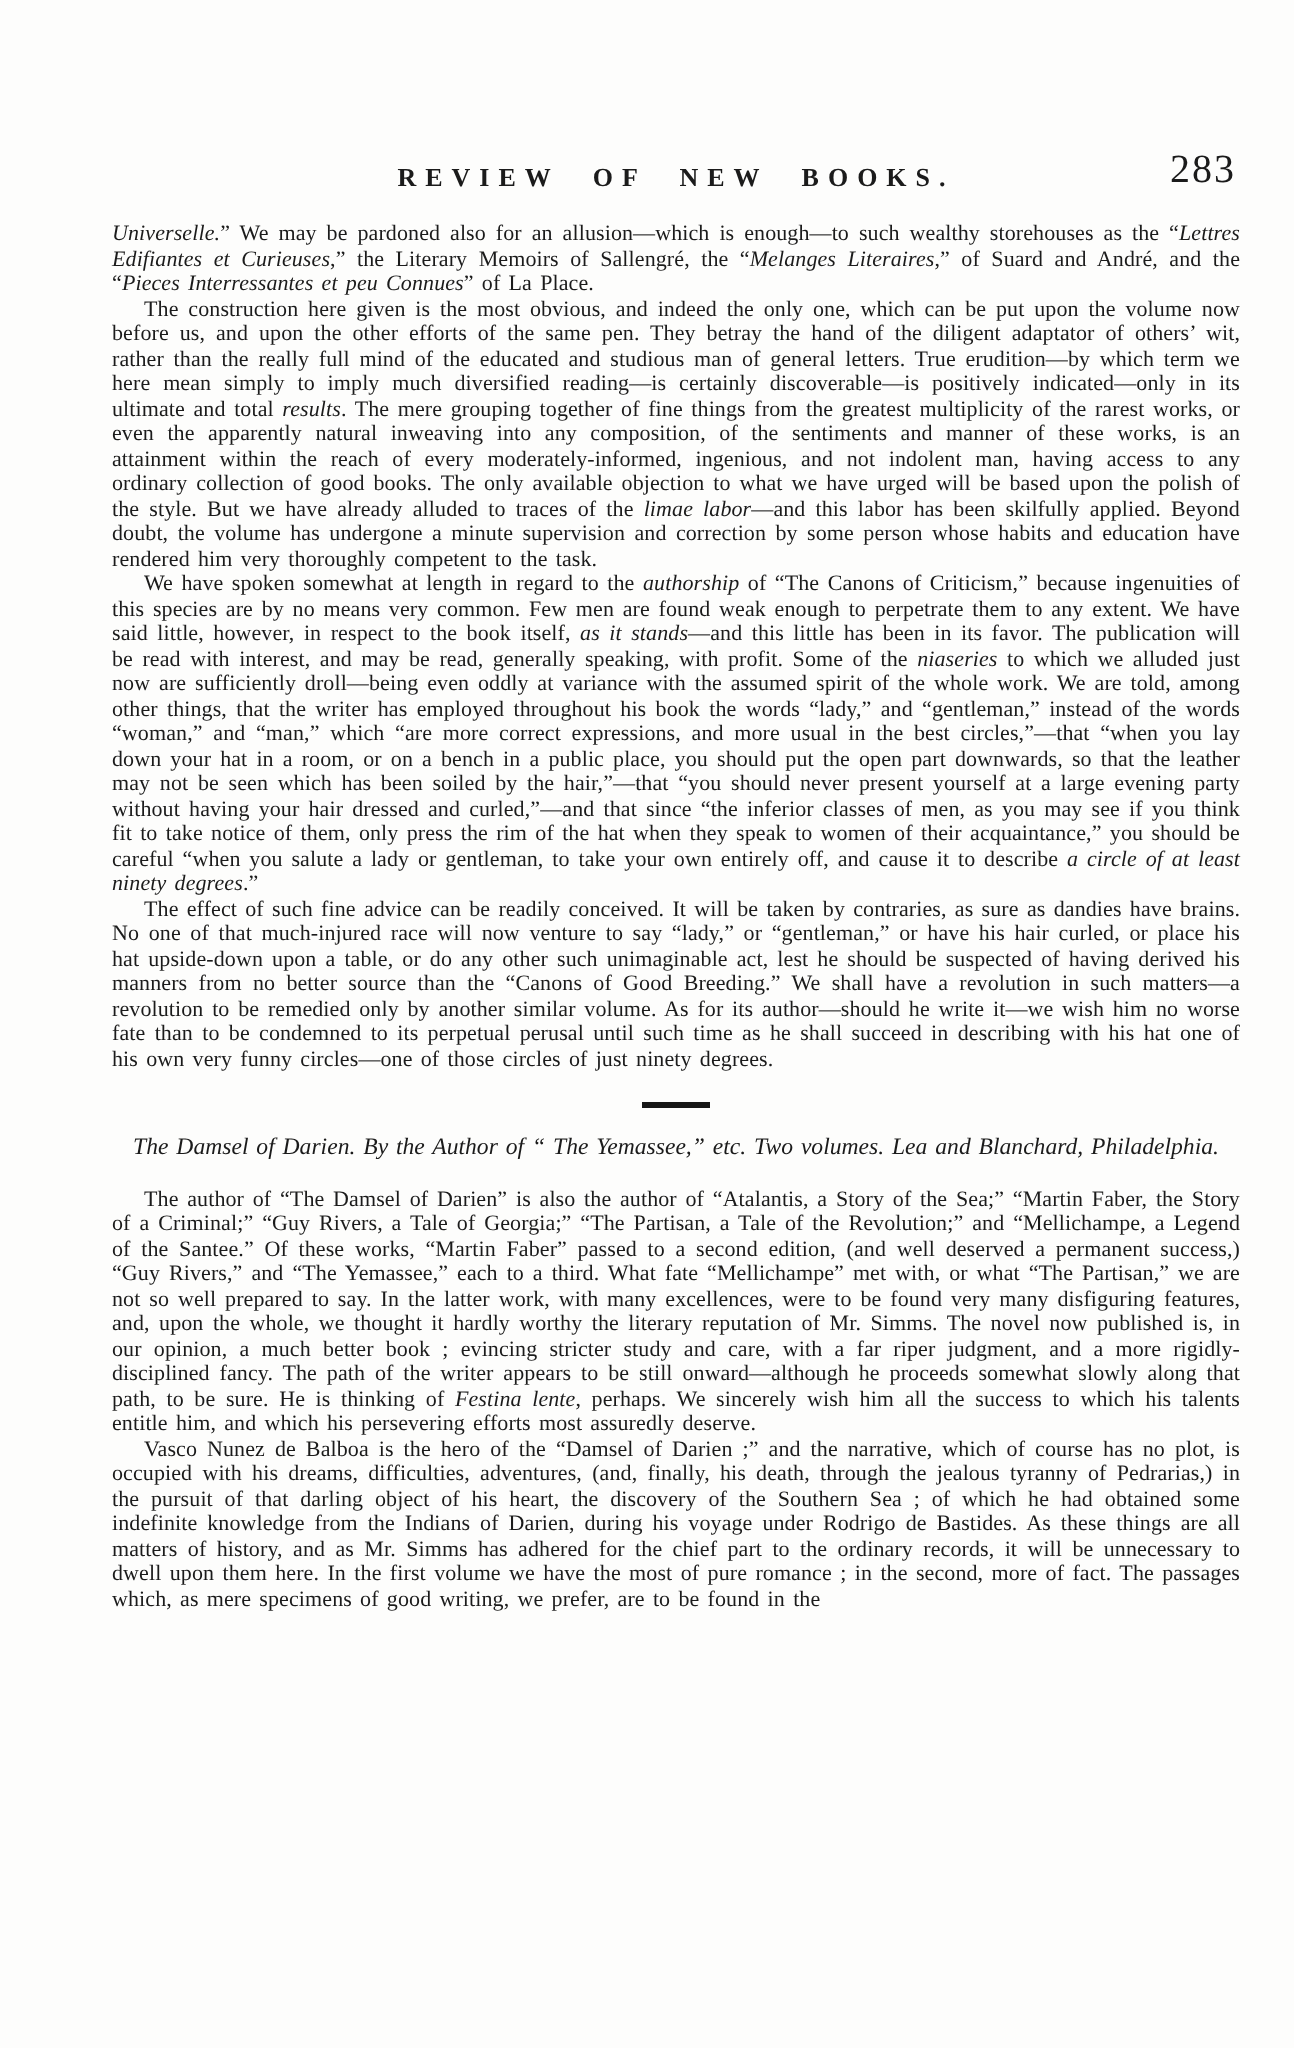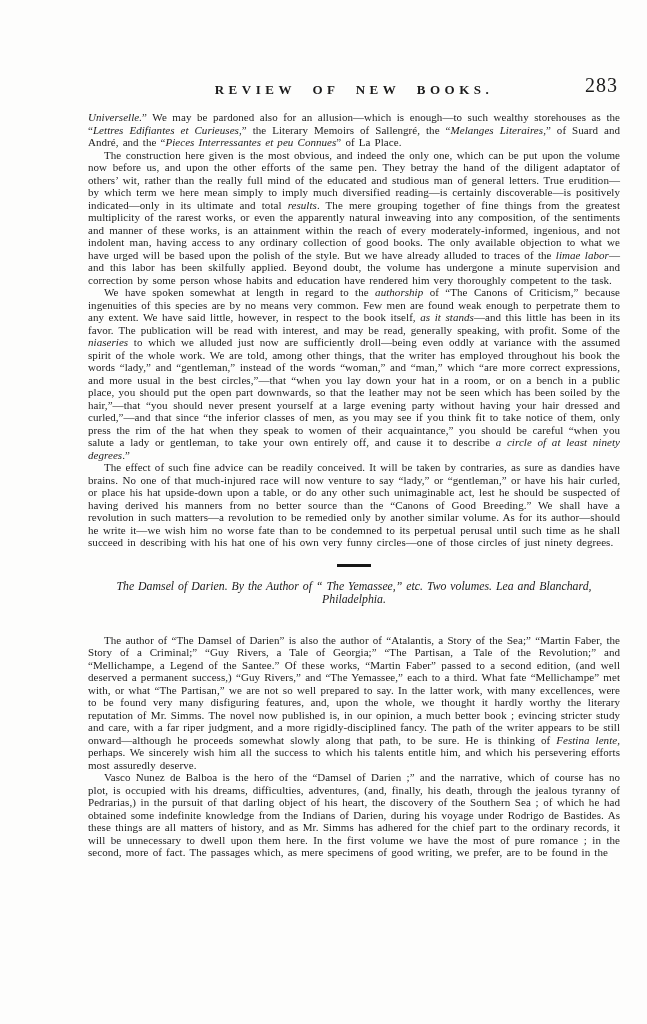--- a/index.html
+++ b/index.html
@@ -9,21 +9,21 @@
   }
   .page {
     position: relative;
     width: 647px;
     height: 1024px;
     margin: 0;
     background: #fdfdfc;
     color: #1b1b1b;
     font-family: "Liberation Serif", "DejaVu Serif", serif;
     box-sizing: border-box;
-    padding: 80px 27px 0 88px;
+    padding: 80px 27px 0 56px;
     overflow: hidden;
   }
   .running-head-row {
     position: relative;
     text-align: center;
     height: 18px;
   }
   .running-head {
     font-size: 13px;
     font-weight: bold;
@@ -58,21 +58,21 @@
     width: 34px;
     height: 3px;
     background: #161616;
     margin: 15px auto 13px auto;
   }
   .citation {
     font-style: italic;
     text-align: center;
     font-size: 11.8px;
     line-height: 13.6px;
-    margin: 0 4px 27px 4px;
+    margin: 0 4px 13px 4px;
     word-spacing: 1px;
   }
   .body-text.second {
     margin-top: 12px;
   }
 </style>
 </head>
 <body>
 
 <div class="page">

